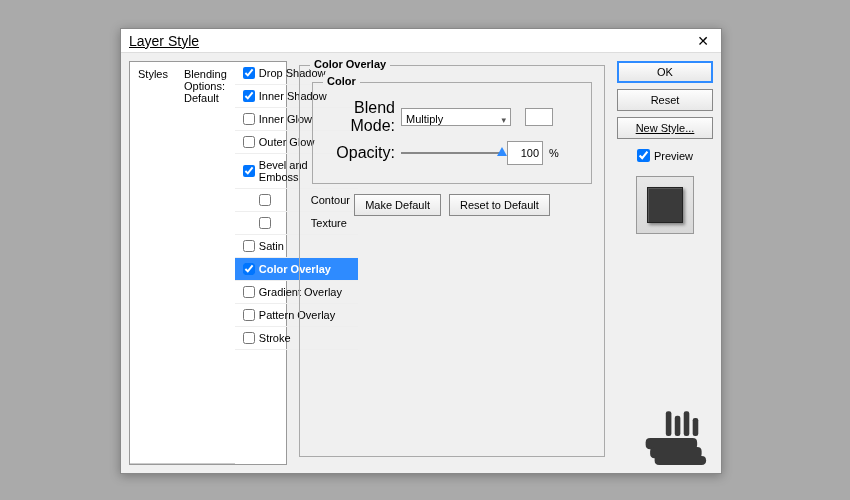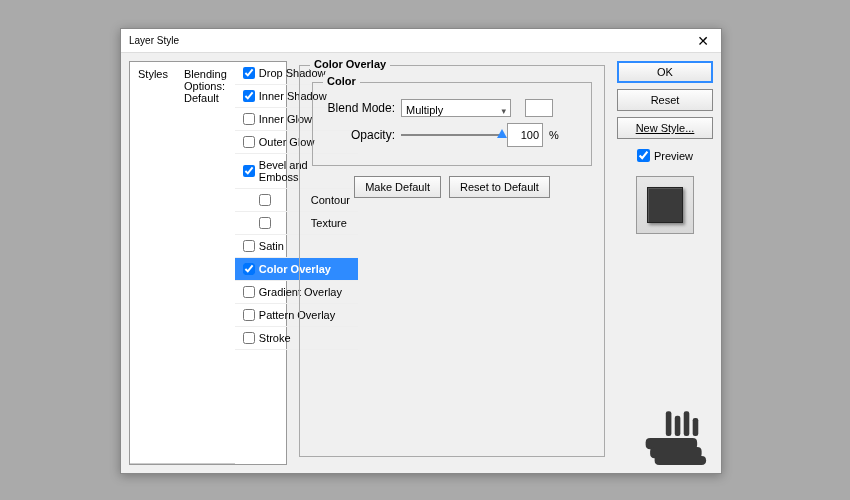--- a/index.html
+++ b/index.html
@@ -23,21 +23,21 @@
     }
     .titlebar {
       height: 24px;
       background: #fff;
       padding: 4px 8px;
       display: flex;
       justify-content: space-between;
       align-items: center;
       border-bottom: 1px solid #ddd;
     }
-    .title { font-size: 10px; color: #000; }
+    .title { font-size: 14px; color: #000; text-decoration: underline; }
     .close-x { font-size: 14px; cursor: pointer; width: 20px; text-align: center; }
     .body {
       display: flex;
       padding: 8px 8px 8px 8px;
       gap: 8px;
       height: calc(100% - 24px);
     }
     .styles-panel {
       width: 158px;
       background: #fff;
@@ -94,21 +94,21 @@
       font-weight: bold;
     }
     .outer-group { height: calc(100% - 4px); }
     .inner-group { margin-top: 6px; }
     .row {
       display: flex;
       align-items: center;
       gap: 6px;
       margin: 6px 0;
     }
-    .lbl { width: 70px; text-align: right; font-size: 12px; }
+    .lbl { width: 70px; text-align: right; font-size: 16px; }
     .select {
       width: 110px;
       height: 18px;
       border: 1px solid #999;
       background: #fff;
       font-size: 11px;
       padding: 0 4px;
       display: flex;
       align-items: flex-end;
       justify-content: space-between;

